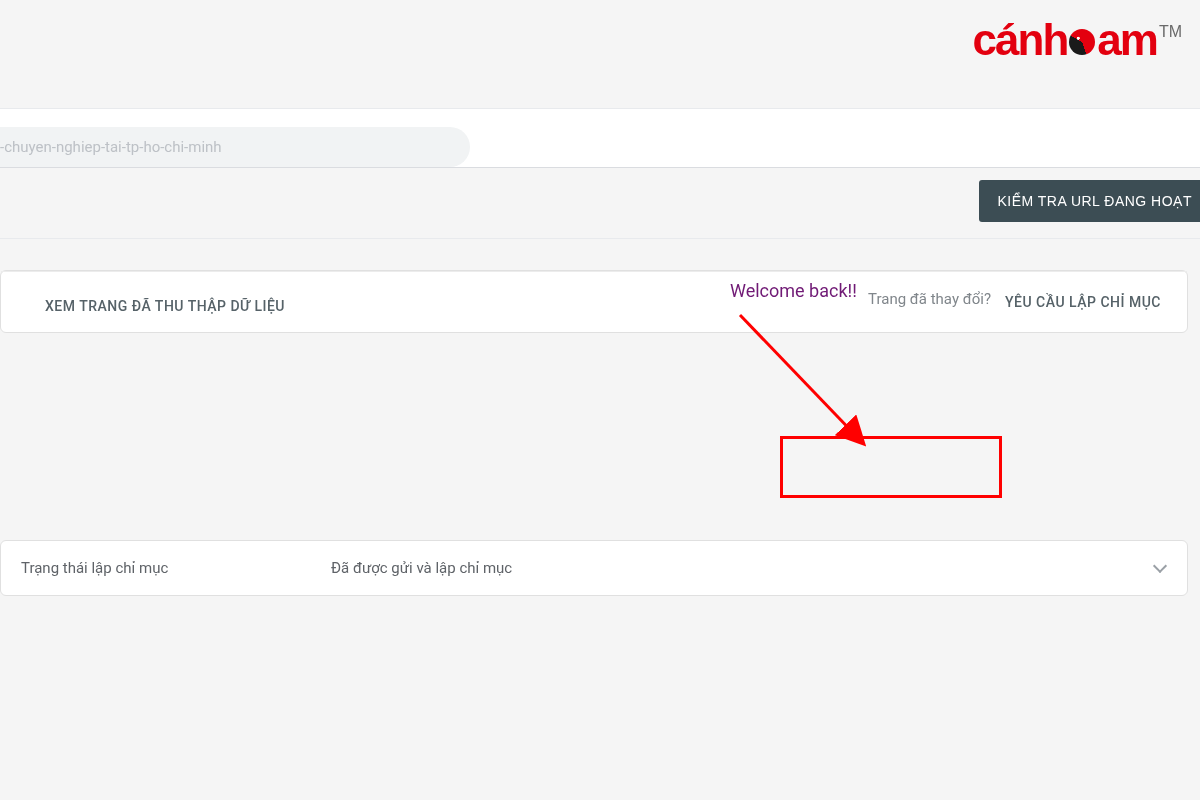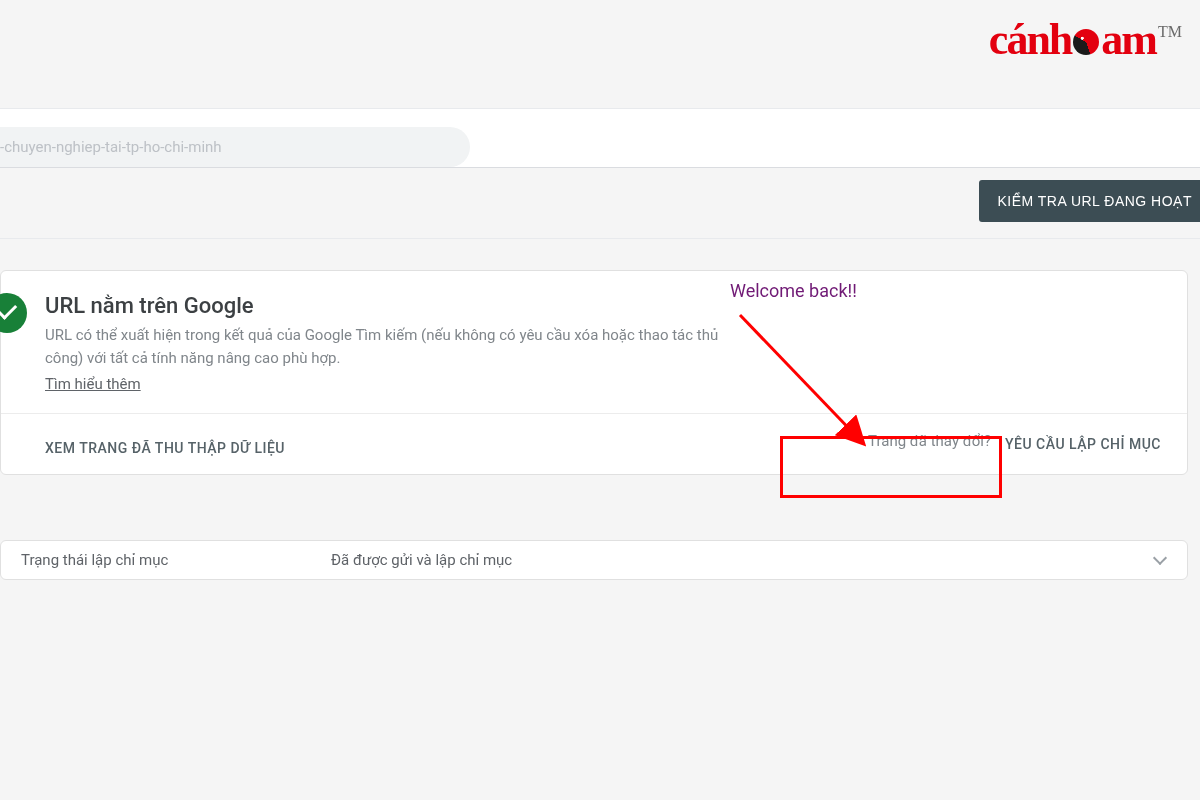--- a/index.html
+++ b/index.html
@@ -11,21 +11,21 @@
       position: relative;
     }
 
     
     .logo-wrap {
       position: absolute;
       top: 18px;
       right: 18px;
     }
     .logo {
-      font-family: Liberation Serif, serif;
+      font-family: Liberation Sans, sans-serif;
       font-size: 44px;
       font-weight: 700;
       letter-spacing: -2px;
       color: #e3000f;
       display: inline-flex;
       align-items: center;
       line-height: 1;
     }
     .logo .tm {
       font-size: 16px;
@@ -227,21 +227,21 @@
       position: absolute;
       left: 0;
       right: 0;
       top: 540px;
       margin-right: 12px;
       background: #ffffff;
       border: 1px solid #e0e0e0;
       border-radius: 6px;
       display: flex;
       align-items: center;
-      padding: 10px 20px;
+      padding: 18px 20px;
     }
     .coverage-label {
       width: 310px;
       font-size: 15px;
       color: #5f6368;
     }
     .coverage-value {
       flex: 1;
       font-size: 15px;
       color: #5f6368;
@@ -280,28 +280,20 @@
   <div class="url-bubble">
     <span>-chuyen-nghiep-tai-tp-ho-chi-minh</span>
   </div>
 </div>
 
 <div class="action-strip">
   <button class="btn-test-live">KIỂM TRA URL ĐANG HOẠT</button>
 </div>
 
 <div class="card">
-  <div class="card-top">
-    <div class="status-icon"></div>
-    <div>
-      <div class="status-heading">URL nằm trên Google</div>
-      <div class="status-desc">URL có thể xuất hiện trong kết quả của Google Tìm kiếm (nếu không có yêu cầu xóa hoặc thao tác thủ công) với tất cả tính năng nâng cao phù hợp.</div>
-      <a class="learn-more">Tìm hiểu thêm</a>
-    </div>
-  </div>
   <div class="card-actions">
     <span class="view-crawled">XEM TRANG ĐÃ THU THẬP DỮ LIỆU</span>
     <div class="right-actions">
       <span class="changed-q">Trang đã thay đổi?</span>
       <span class="request-index">YÊU CẦU LẬP CHỈ MỤC</span>
     </div>
   </div>
 </div>
 
 <div class="coverage-card">

